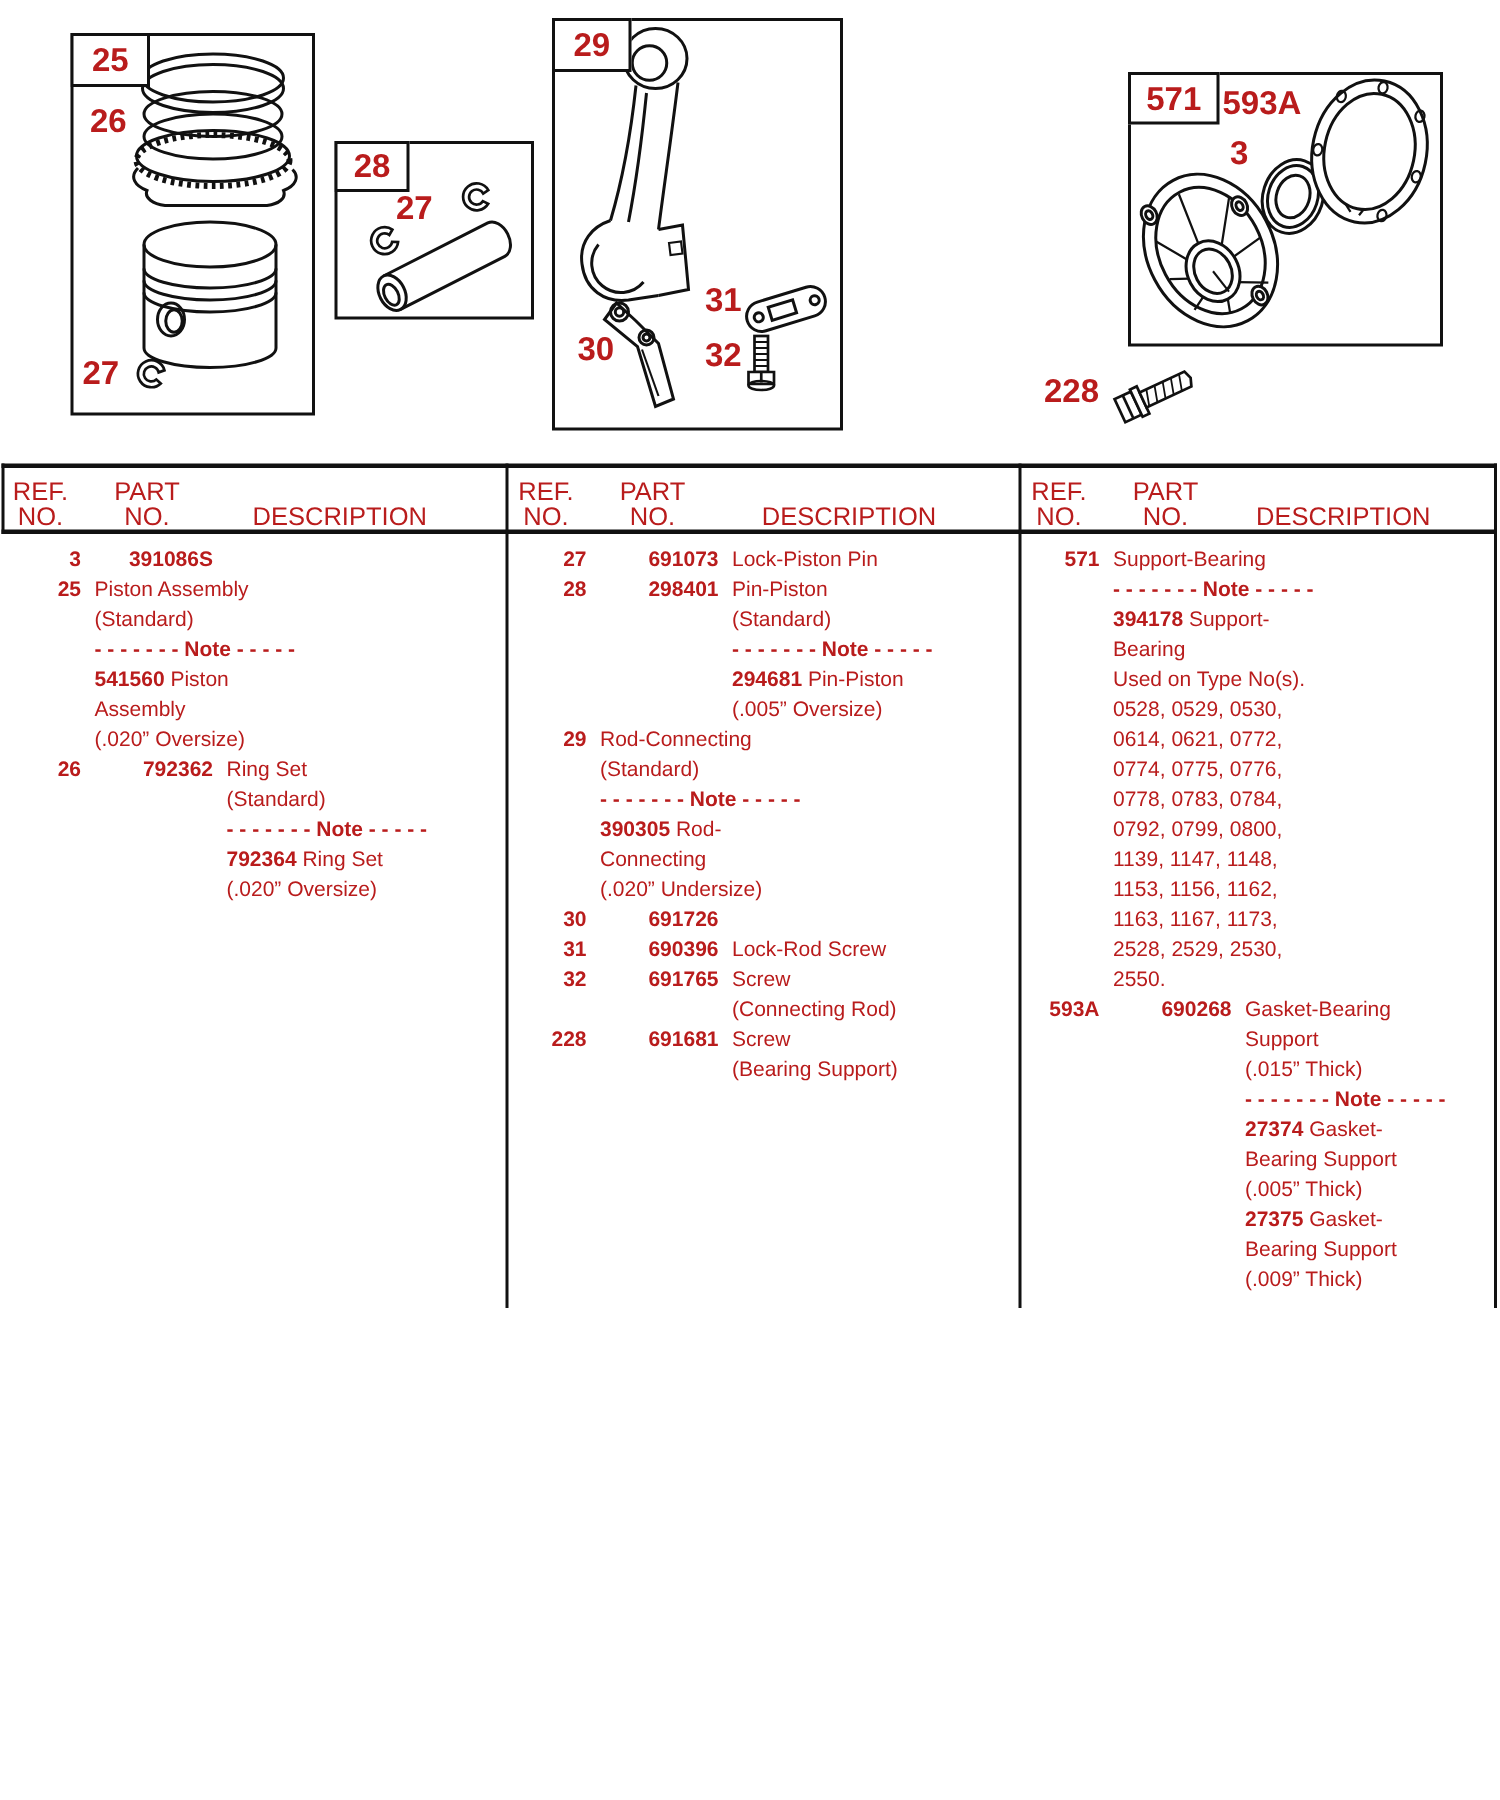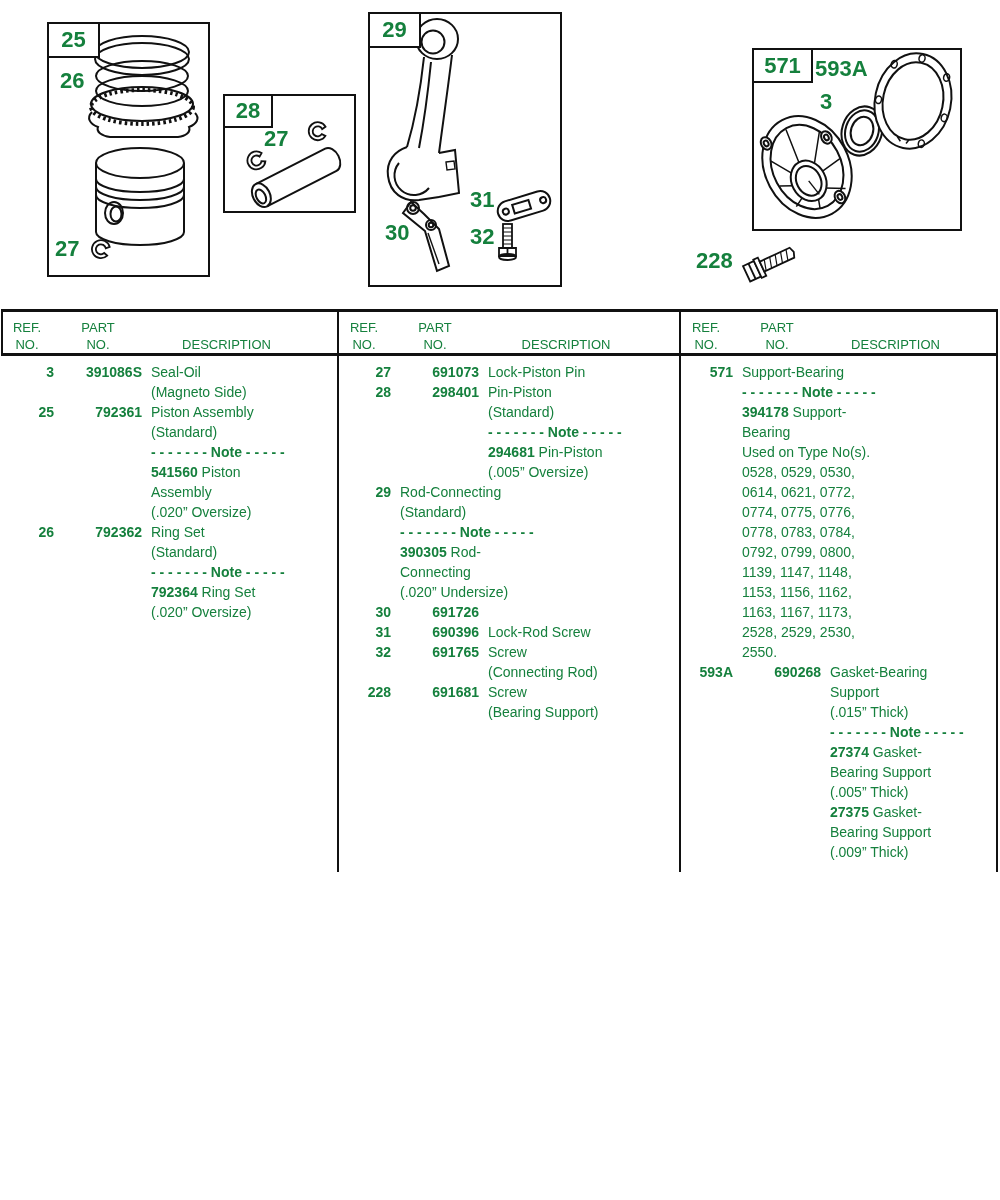--- a/index.html
+++ b/index.html
@@ -1,29 +1,29 @@
 <!DOCTYPE html>
 <html><head>
 <meta charset="utf-8">
 <style>
   html,body{margin:0;padding:0;background:#fff;}
   .page{position:relative;width:1000px;height:872px;background:#ffffff;overflow:hidden;
-        font-family:"Liberation Sans",sans-serif;color:#15803d;}
+        font-family:"Liberation Sans",sans-serif;color:#b91c1c;}
   
   .fig-box{position:absolute;border:2px solid #111;background:transparent;}
   .fig-label-box{position:absolute;border:2px solid #111;background:#fff;display:flex;
         align-items:center;justify-content:center;font-weight:bold;font-size:22px;}
   .fig-num{position:absolute;font-weight:bold;font-size:22px;line-height:22px;}
   .art{position:absolute;left:0;top:0;}
   
   .rule-h{position:absolute;background:#111;height:3px;}
   .rule-v{position:absolute;background:#111;width:2px;}
   
   .thead{position:absolute;top:313px;height:40px;display:grid;
-         grid-template-columns:54px 88px 1fr;font-size:13px;line-height:17px;}
+         grid-template-columns:54px 88px 1fr;font-size:17px;line-height:17px;}
   .hcell{display:flex;flex-direction:column;justify-content:flex-end;text-align:center;}
   .hdesc{display:flex;flex-direction:column;justify-content:flex-end;text-align:center;padding-right:26px;}
   
   .tcol{position:absolute;top:362px;}
   .entry{display:grid;grid-template-columns:54px 88px 1fr;font-size:14px;line-height:20px;}
   .eref,.epart{font-weight:bold;text-align:right;white-space:nowrap;}
   .edesc{padding-left:9px;white-space:nowrap;}
   .eline{min-height:20px;}
   .b{font-weight:bold;}
 </style>
@@ -227,28 +227,23 @@
         </div>
       <div class="hdesc">
           <span>DESCRIPTION</span>
         </div>
     </div>
 
     <div class="tcol" style="left:0;width:337px">
         <div class="entry">
           <div class="eref">3</div>
           <div class="epart">391086S</div>
-          <div class="edesc">
-            <div class="eline"><span>Seal-Oil</span></div>
-            <div class="eline"><span>(Magneto Side)</span></div>
-          </div>
         </div>
         <div class="entry">
           <div class="eref">25</div>
-          <div class="epart">792361</div>
           <div class="edesc">
             <div class="eline"><span>Piston Assembly</span></div>
             <div class="eline"><span>(Standard)</span></div>
             <div class="eline"><span class="b">- - - - - - -  Note  - - - - -</span></div>
             <div class="eline"><span class="b">541560</span><span> Piston</span></div>
             <div class="eline"><span>Assembly</span></div>
             <div class="eline"><span>(.020” Oversize)</span></div>
           </div>
         </div>
         <div class="entry">

